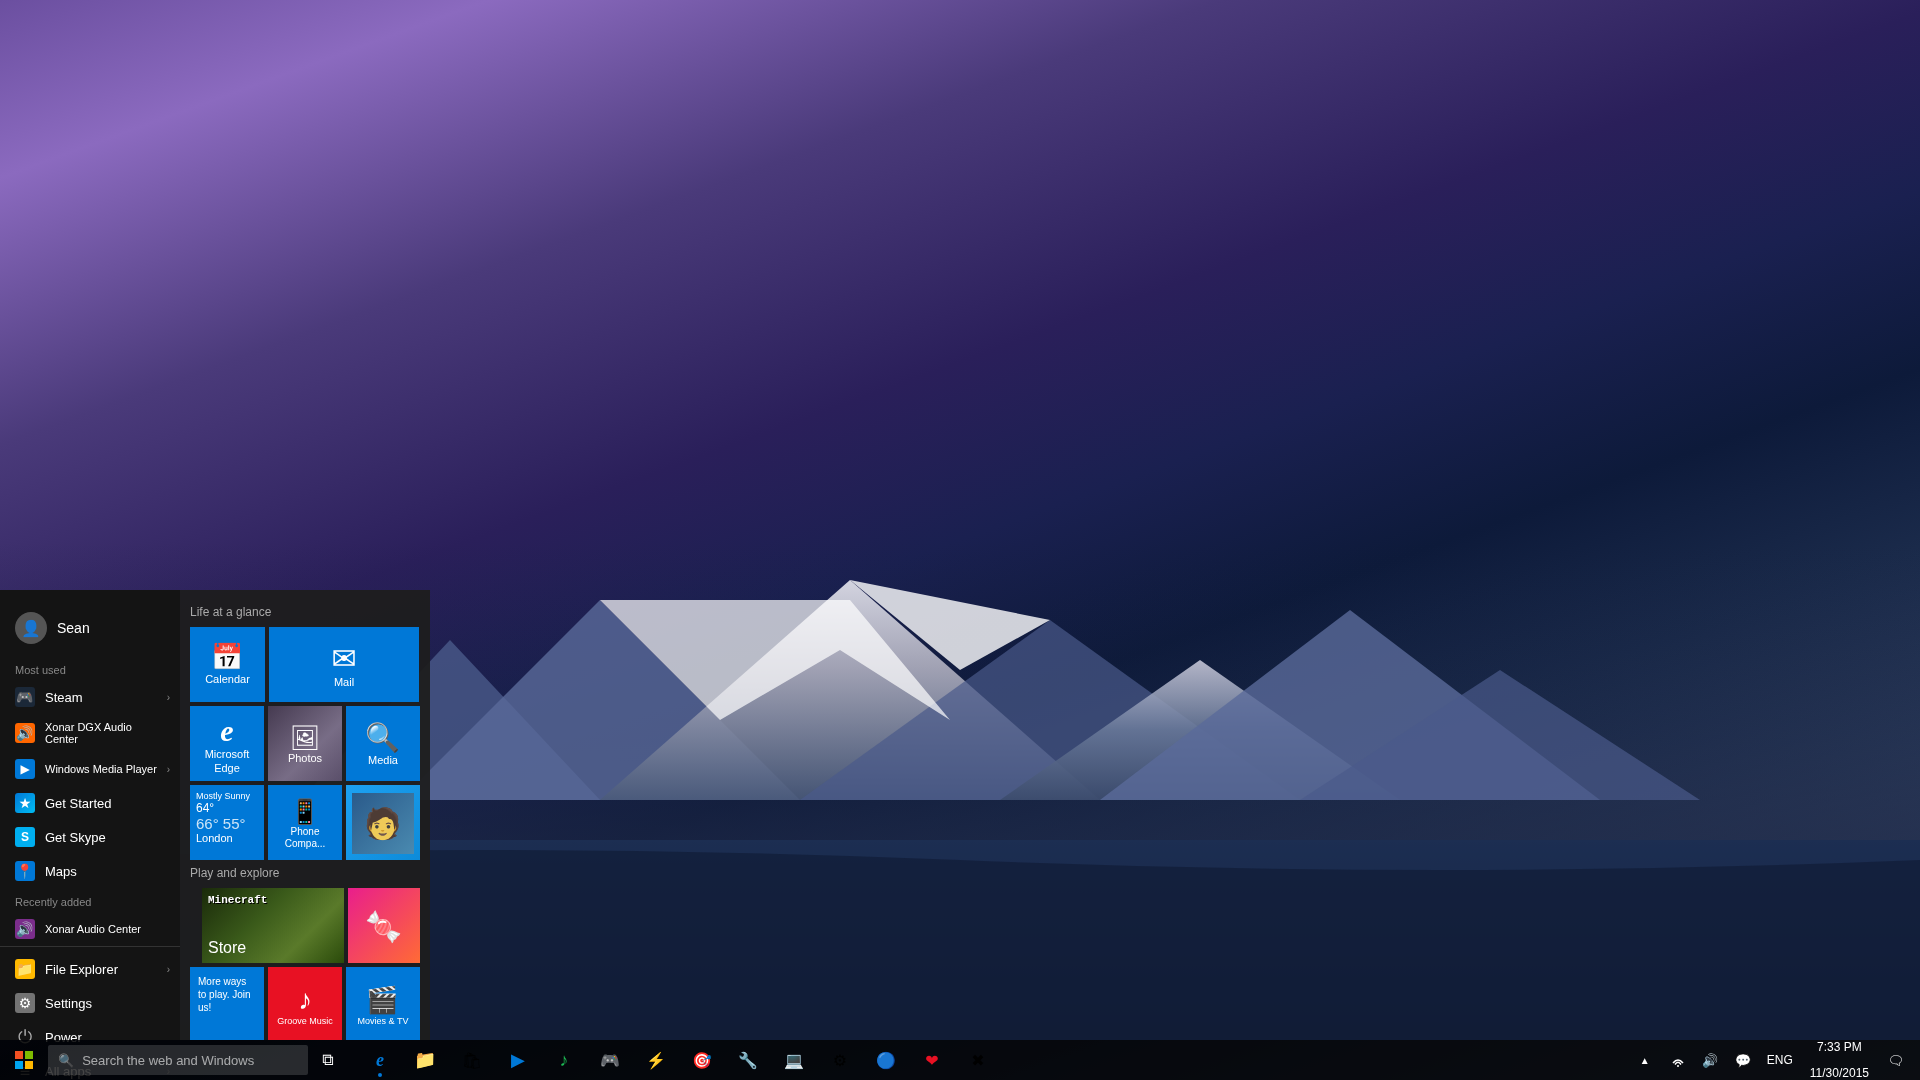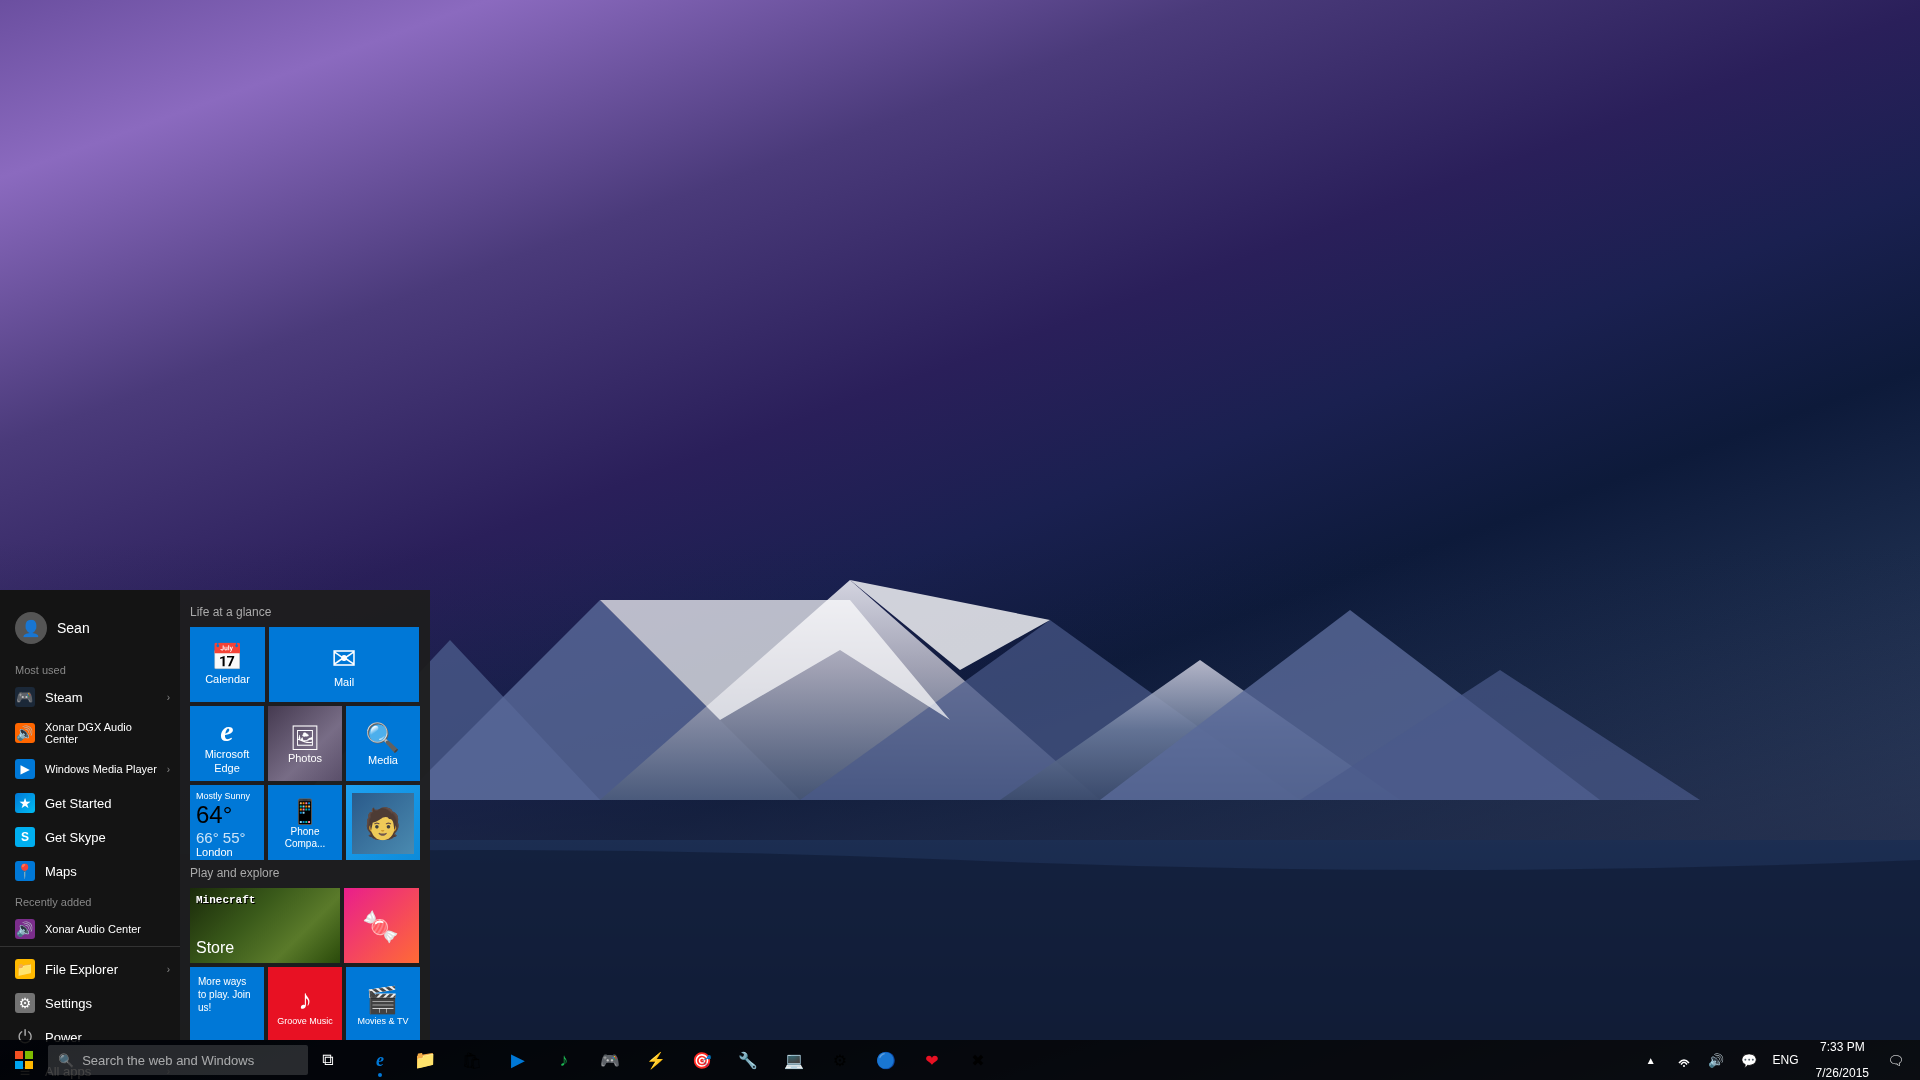--- a/index.html
+++ b/index.html
@@ -535,21 +535,21 @@
         </div>
         <div class="tile tile-search" style="width:75px;height:75px;background:#0078d7;display:flex;flex-direction:column;align-items:center;justify-content:center;">
           <div style="font-size:28px;color:white;">🔍</div>
           <div class="tile-label">Media</div>
         </div>
       </div>
 
       <div class="tiles-row">
         <div class="tile tile-weather" style="width:75px;height:75px;background:#0078d7;display:flex;flex-direction:column;align-items:flex-start;justify-content:flex-start;padding:6px;">
           <div style="color:white;font-size:9px;">Mostly Sunny</div>
-          <div style="color:#000000;font-size:24px;font-weight:300;">64°</div>
+          <div style="color:#ffffff;font-size:12px;font-weight:300;">64°</div>
           <div style="color:rgba(255,255,255,0.8);font-size:15px;">
             <span>66°</span>
             <span> </span>
             <span>55°</span>
           </div>
           <div class="tile-label">London</div>
         </div>
         <div class="tile tile-phone" style="width:75px;height:75px;background:#0078d7;display:flex;flex-direction:column;align-items:center;justify-content:center;">
           <div style="font-size:24px;color:white;">📱</div>
           <div class="tile-label" style="font-size:10px;">Phone Compa...</div>
@@ -558,21 +558,21 @@
 
           <div style="width:100%;height:100%;background:linear-gradient(135deg,#2a5a8a,#4a8ab0);display:flex;align-items:center;justify-content:center;">
             <span style="font-size:30px;filter:grayscale(0.3);">🧑</span>
           </div>
         </div>
       </div>
 
       <div class="section-title" style="margin-top:6px;">Play and explore</div>
 
       <div class="tiles-row">
-        <div class="tile" style="width:150px;height:75px;background:linear-gradient(135deg,#2a3a1a,#3a5a2a);display:flex;flex-direction:column;align-items:flex-start;justify-content:space-between;padding:6px;position:relative;overflow:hidden;">
+        <div class="tile" style="width:150px;height:75px;background:linear-gradient(135deg,#2a3a1a,#3a5a2a);display:flex;flex-direction:column;align-items:flex-start;justify-content:space-between;padding:6px;position:relative;overflow:hidden;margin-left:12px;">
           <div style="position:absolute;top:0;left:0;right:0;bottom:0;background:linear-gradient(135deg,#1a2a0a 0%,#3a5a1a 40%,#5a7a2a 70%,#2a4a0a 100%);"></div>
           <div style="position:relative;z-index:2;font-family:'Courier New',monospace;font-weight:bold;font-size:11px;color:white;text-shadow:1px 1px 0 #000;">Minecraft</div>
           <div style="position:relative;z-index:2;color:white;font-size:16px;">Store</div>
         </div>
         <div class="tile" style="width:75px;height:75px;background:linear-gradient(135deg,#e91e8c,#ff6b35);display:flex;flex-direction:column;align-items:center;justify-content:center;">
           <div style="font-size:30px;">🍬</div>
         </div>
       </div>
 
       <div class="tiles-row">
@@ -670,20 +670,20 @@
           <circle cx="7" cy="13" r="1" fill="white"></circle>
         </svg>
       </div>
       <div class="tray-icon" style="font-size:13px;">🔊</div>
       <div class="tray-icon" style="font-size:13px;">💬</div>
 
       <div style="color:white;font-size:12px;padding:0 4px;cursor:pointer;">ENG</div>
 
       <div class="clock-area">
         <span>7:33 PM</span>
-        <span>7/26/2015</span>
+        <span>11/30/2015</span>
       </div>
 
       <div class="tray-icon" style="font-size:13px;">🗨</div>
     </div>
   </div>
 
 </div>
 
 </body></html>

